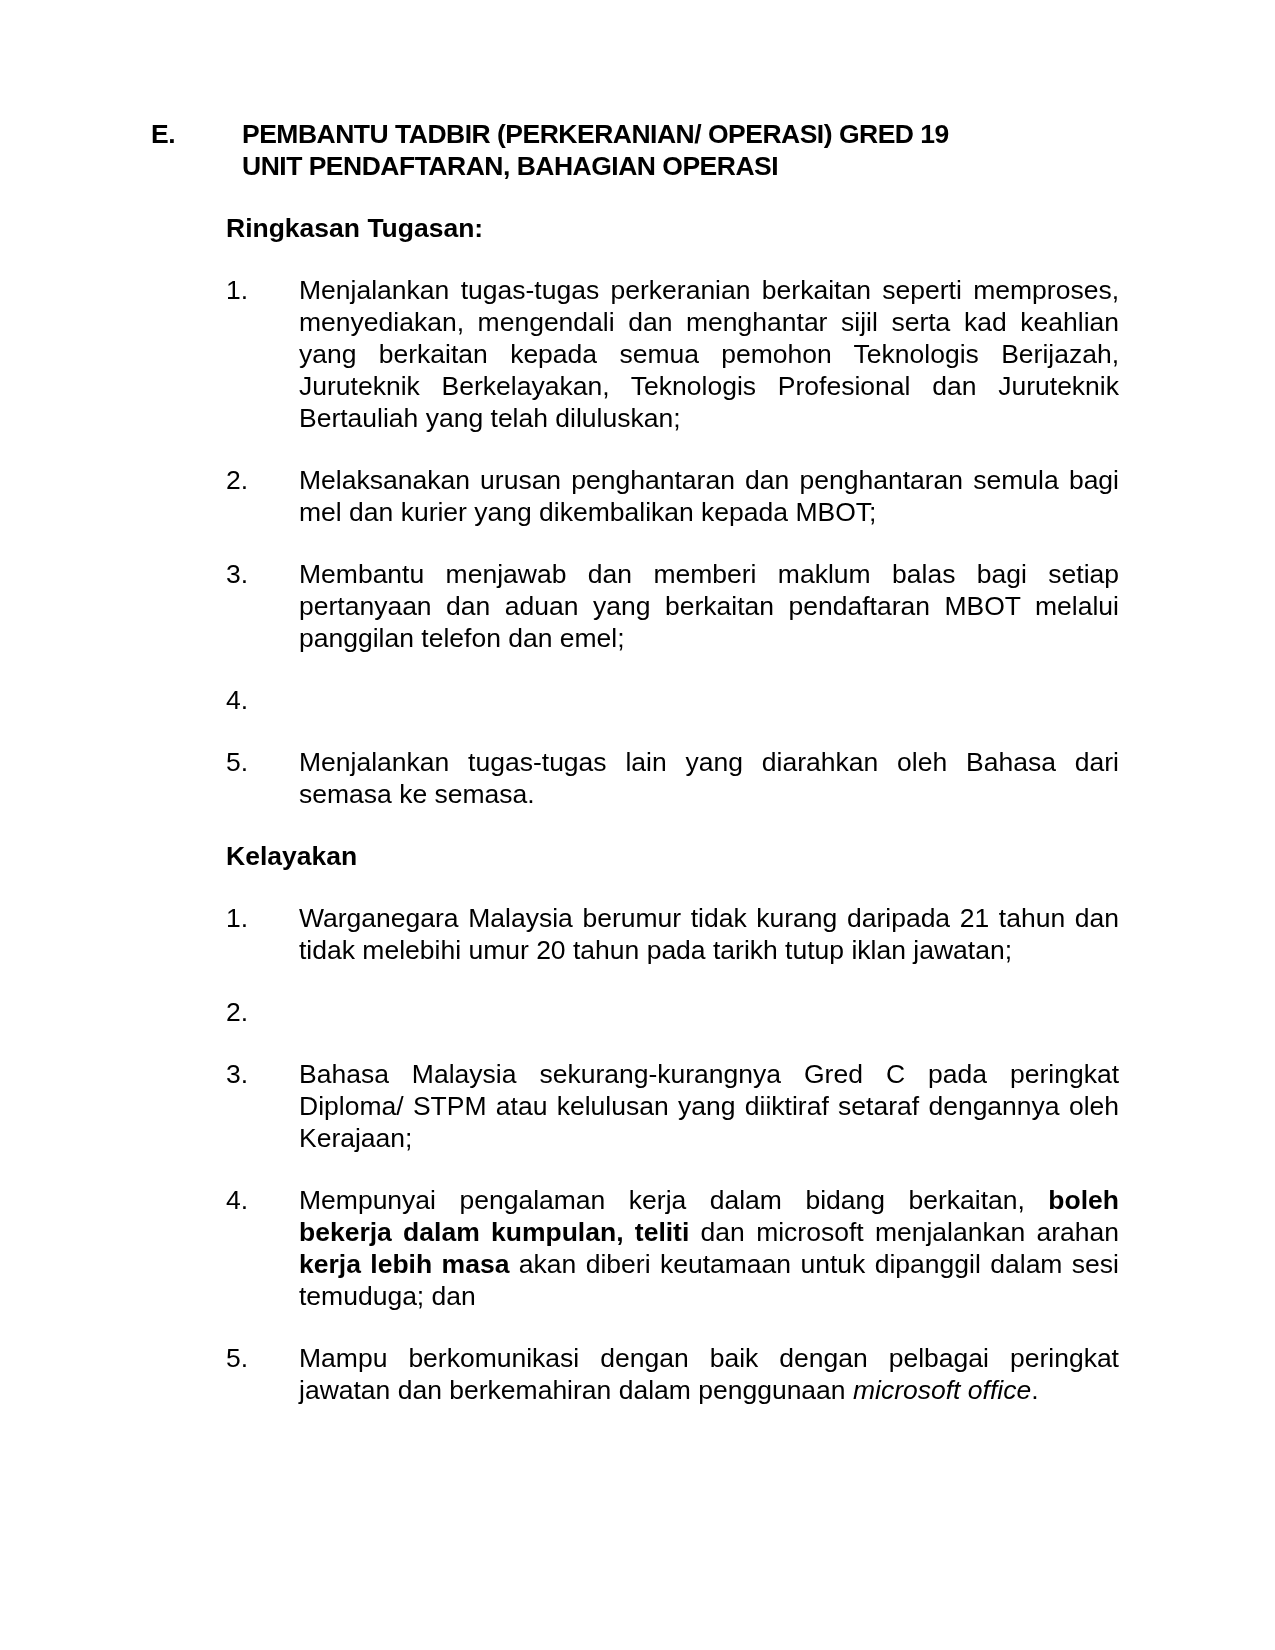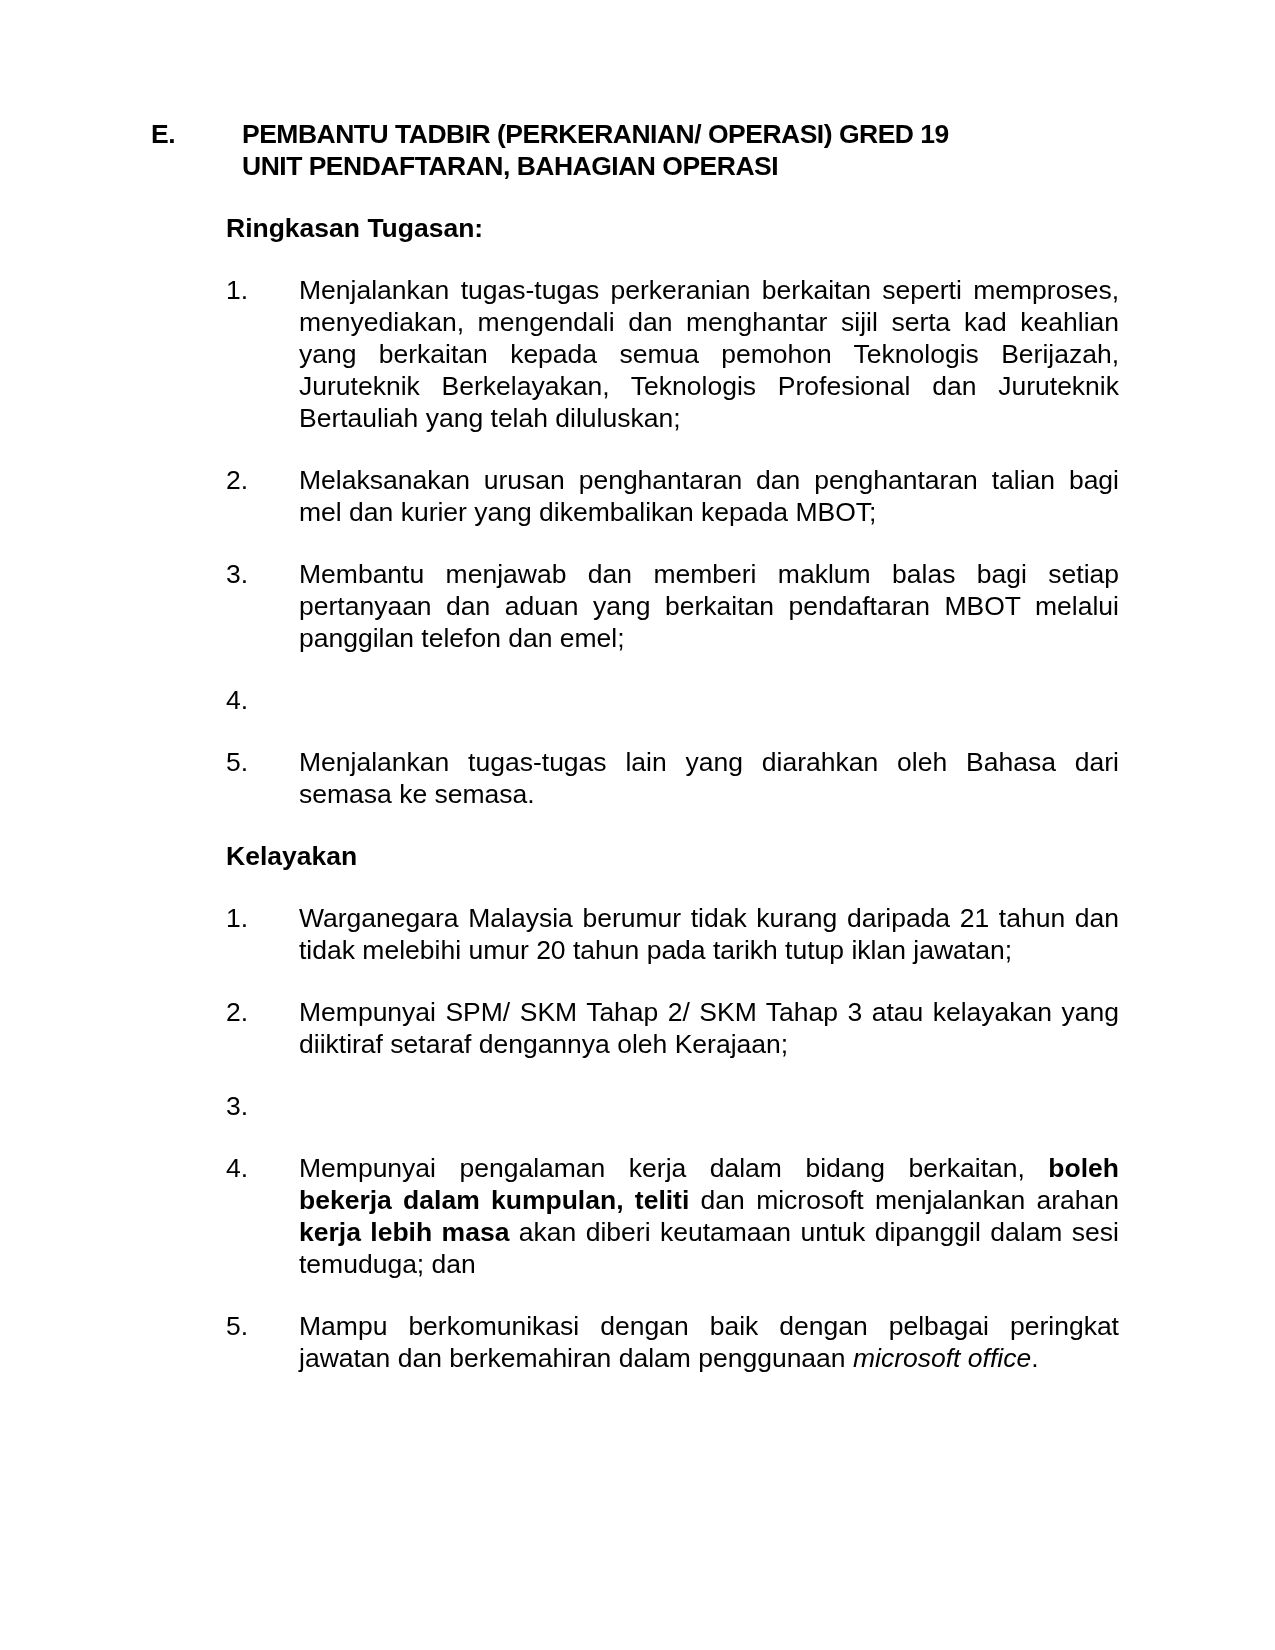--- a/index.html
+++ b/index.html
@@ -67,21 +67,21 @@
     <div class="section-heading">
       <span class="u">Ringkasan Tugasan:</span>
     </div>
     <div class="items">
         <div class="list-item">
           <div class="item-number">1.</div>
           <div class="item-text"><span>Menjalankan tugas-tugas perkeranian berkaitan seperti memproses, menyediakan, mengendali dan menghantar sijil serta kad keahlian yang berkaitan kepada semua pemohon Teknologis Berijazah, Juruteknik Berkelayakan, Teknologis Profesional dan Juruteknik Bertauliah yang telah diluluskan;</span></div>
         </div>
         <div class="list-item">
           <div class="item-number">2.</div>
-          <div class="item-text"><span>Melaksanakan urusan penghantaran dan penghantaran talian bagi mel dan kurier yang dikembalikan kepada MBOT;</span></div>
+          <div class="item-text"><span>Melaksanakan urusan penghantaran dan penghantaran semula bagi mel dan kurier yang dikembalikan kepada MBOT;</span></div>
         </div>
         <div class="list-item">
           <div class="item-number">3.</div>
           <div class="item-text"><span>Membantu menjawab dan memberi maklum balas bagi setiap pertanyaan dan aduan yang berkaitan pendaftaran MBOT melalui panggilan telefon dan emel;</span></div>
         </div>
         <div class="list-item">
           <div class="item-number">4.</div>
         </div>
         <div class="list-item">
           <div class="item-number">5.</div>
@@ -94,24 +94,24 @@
     <div class="section-heading">
       <span class="u">Kelayakan</span>
     </div>
     <div class="items">
         <div class="list-item">
           <div class="item-number">1.</div>
           <div class="item-text"><span>Warganegara Malaysia berumur tidak kurang daripada 21 tahun dan tidak melebihi umur 20 tahun pada tarikh tutup iklan jawatan;</span></div>
         </div>
         <div class="list-item">
           <div class="item-number">2.</div>
-          <div class="item-text"><span>Mempunyai SPM/ SKM Tahap 2/ SKM Tahap 3 atau kelayakan yang diiktiraf setaraf dengannya oleh Kerajaan;</span></div>
         </div>
         <div class="list-item">
           <div class="item-number">3.</div>
+          <div class="item-text"><span>Bahasa Malaysia sekurang-kurangnya Gred C pada peringkat Diploma/ STPM atau kelulusan yang diiktiraf setaraf dengannya oleh Kerajaan;</span></div>
         </div>
         <div class="list-item">
           <div class="item-number">4.</div>
           <div class="item-text"><span>Mempunyai pengalaman kerja dalam bidang berkaitan, </span><span class="b">boleh bekerja dalam kumpulan, teliti</span><span> dan microsoft menjalankan arahan </span><span class="b">kerja lebih masa</span><span> akan diberi keutamaan untuk dipanggil dalam sesi temuduga; dan</span></div>
         </div>
         <div class="list-item">
           <div class="item-number">5.</div>
           <div class="item-text"><span>Mampu berkomunikasi dengan baik dengan pelbagai peringkat jawatan dan berkemahiran dalam penggunaan </span><span class="i">microsoft office</span><span>.</span></div>
         </div>
       </div>

